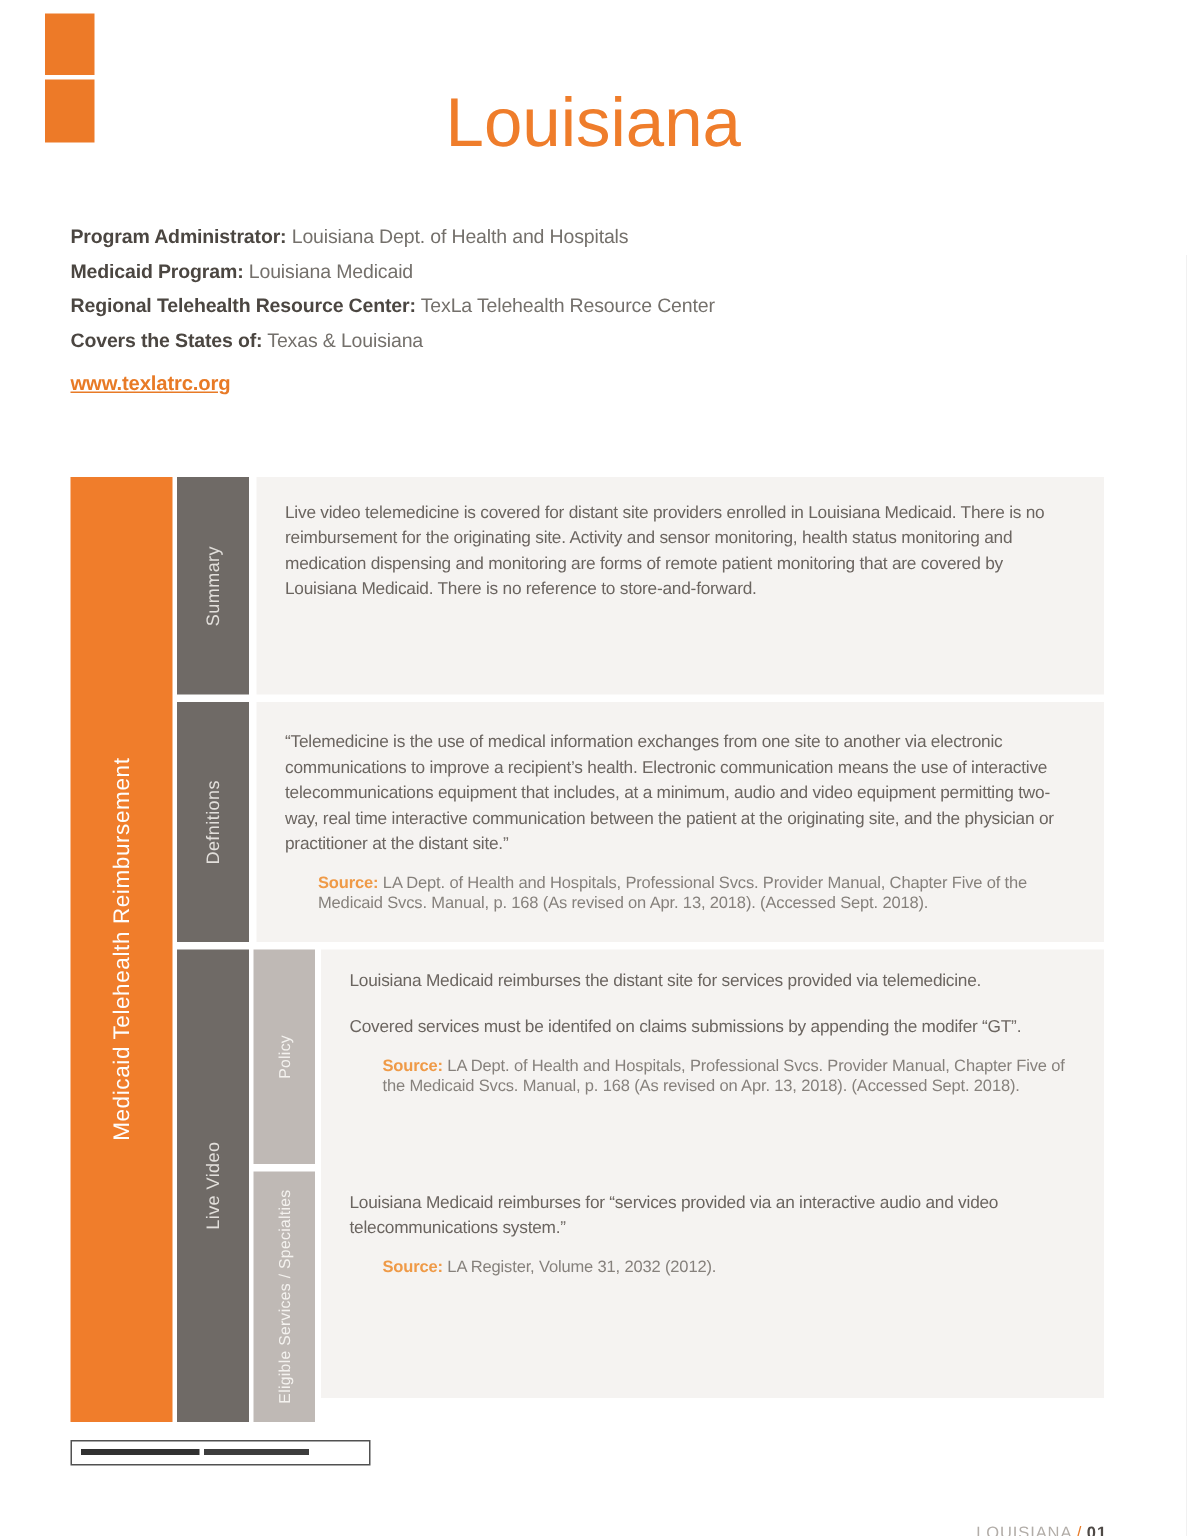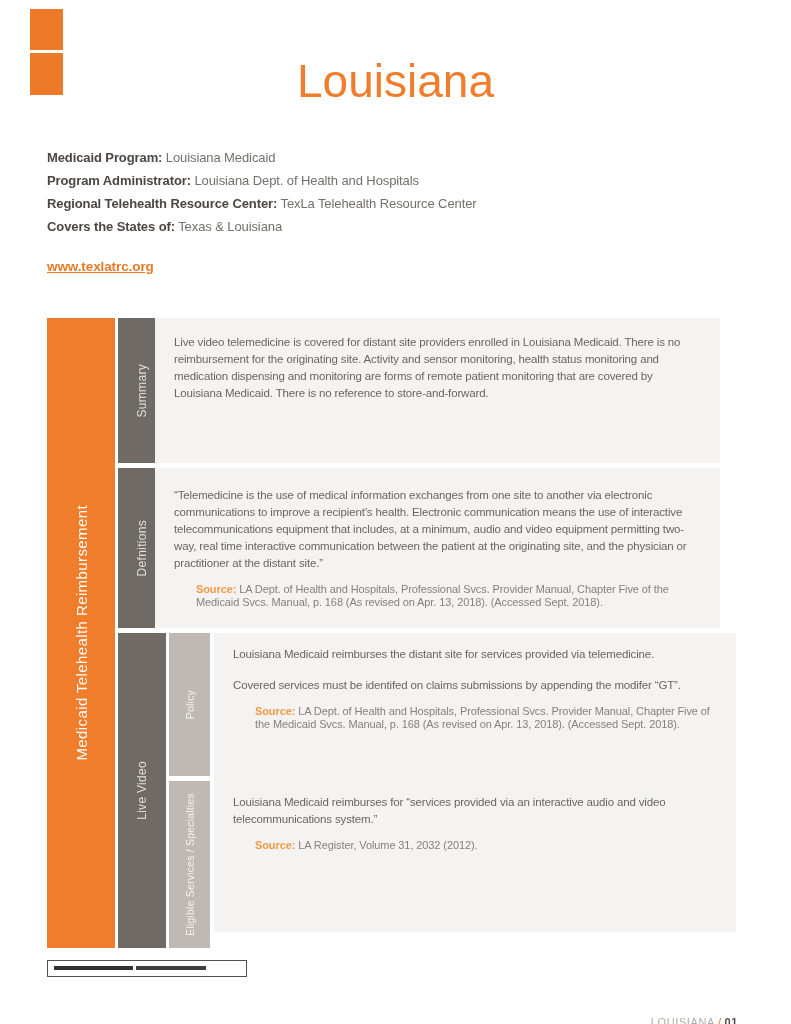--- a/index.html
+++ b/index.html
@@ -21,21 +21,21 @@
     text-align:center; font-size:46px; font-weight:400;
     color:#EF7D2B; letter-spacing:0px; line-height:1;
   }
 
   
   .header-info { position:absolute; left:47px; top:151px; font-size:13px; letter-spacing:-0.1px; }
   .header-info .field { margin-bottom:10px; line-height:13px; }
   .header-info .lbl { font-weight:bold; color:#4B4641; }
   .header-info .val { color:#74706B; }
   .site-link {
-    display:inline-block; margin-top:16px; font-size:13.5px; font-weight:bold;
+    display:inline-block; margin-top:5px; font-size:13.5px; font-weight:bold;
     color:#E87A26; text-decoration:underline; cursor:pointer;
   }
 
   
   .matrix { position:absolute; left:47px; top:318px; width:689px; height:630px; }
   .block { position:absolute; }
   .vwrap { display:flex; align-items:center; justify-content:center; width:100%; height:100%; }
   .vtext { writing-mode:vertical-rl; transform:rotate(180deg); white-space:nowrap; }
 
   .orange-col { left:0; top:0; width:68px; height:630px; background:#F07D2B; }
@@ -46,21 +46,21 @@
   .tab-summary     { top:0;     height:145px; }
   .tab-definitions { top:150px; height:160px; }
   .tab-livevideo   { top:315px; height:315px; }
 
   .subtab { left:122px; width:41px; background:#BFB9B5; }
   .subtab .vtext { color:#F4F2EF; font-size:10.5px; letter-spacing:0.2px; }
   .subtab-policy   { top:315px; height:143px; }
   .subtab-eligible { top:463px; height:167px; }
 
   .content { background:#F5F3F1; color:#6B6560; font-size:11.5px; letter-spacing:-0.15px; line-height:17px; }
-  .content-wide   { left:108px; width:565px; padding:16px 30px 0 19px; }
+  .content-wide   { left:124px; width:565px; padding:16px 30px 0 19px; }
   .content-narrow { left:167px; width:522px; padding:13px 14px 0 19px; }
   .content-summary     { top:0;     height:145px; }
   .content-definitions { top:150px; height:160px; padding-top:19px; }
   .content-policy      { top:315px; height:166px; }
   .content-eligible    { top:463px; height:151px; }
   .content p.body + p.body { margin-top:14px; }
 
   .source {
     margin:11px 0 0 22px; padding-right:4px;
     font-size:11px; letter-spacing:-0.1px; line-height:12.5px; color:#86817C;
@@ -88,22 +88,22 @@
 <body>
 
 <div class="page">
 
   <div class="sq sq1"></div>
   <div class="sq sq2"></div>
 
   <h1 class="title">Louisiana</h1>
 
   <div class="header-info">
+    <p class="field"><span class="lbl">Program Administrator:</span> <span class="val">Louisiana Dept. of Health and Hospitals</span></p>
     <p class="field"><span class="lbl">Medicaid Program:</span> <span class="val">Louisiana Medicaid</span></p>
-    <p class="field"><span class="lbl">Program Administrator:</span> <span class="val">Louisiana Dept. of Health and Hospitals</span></p>
     <p class="field"><span class="lbl">Regional Telehealth Resource Center:</span> <span class="val">TexLa Telehealth Resource Center</span></p>
     <p class="field"><span class="lbl">Covers the States of:</span> <span class="val">Texas &amp; Louisiana</span></p>
     <a class="site-link">www.texlatrc.org</a>
   </div>
 
   <div class="matrix">
 
     <div class="block orange-col">
       <div class="vwrap">
           <span class="vtext">Medicaid Telehealth Reimbursement</span>

